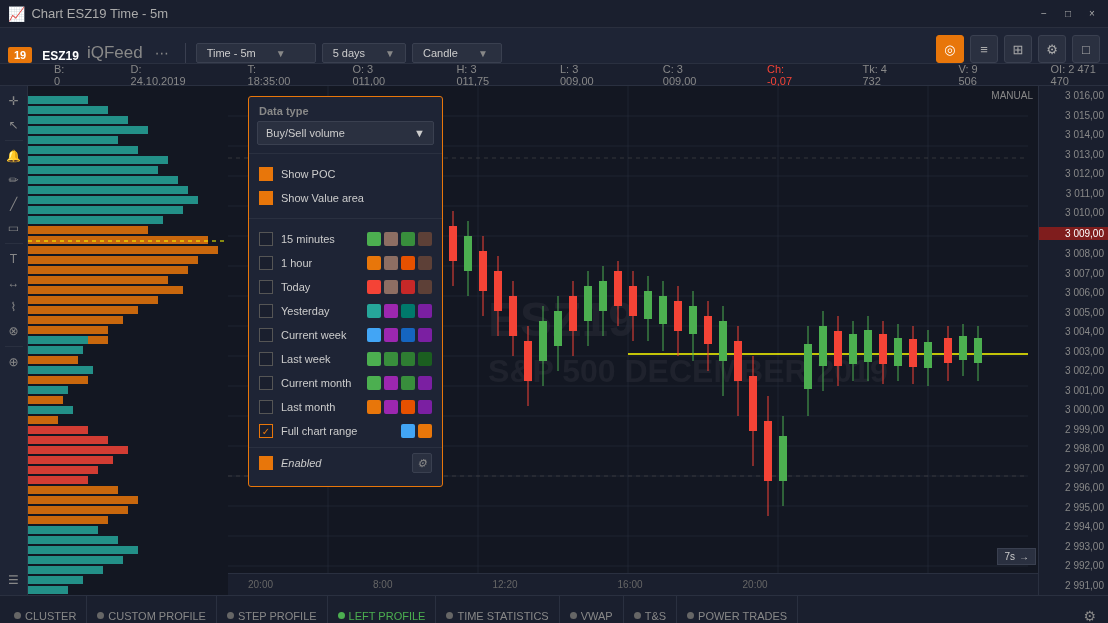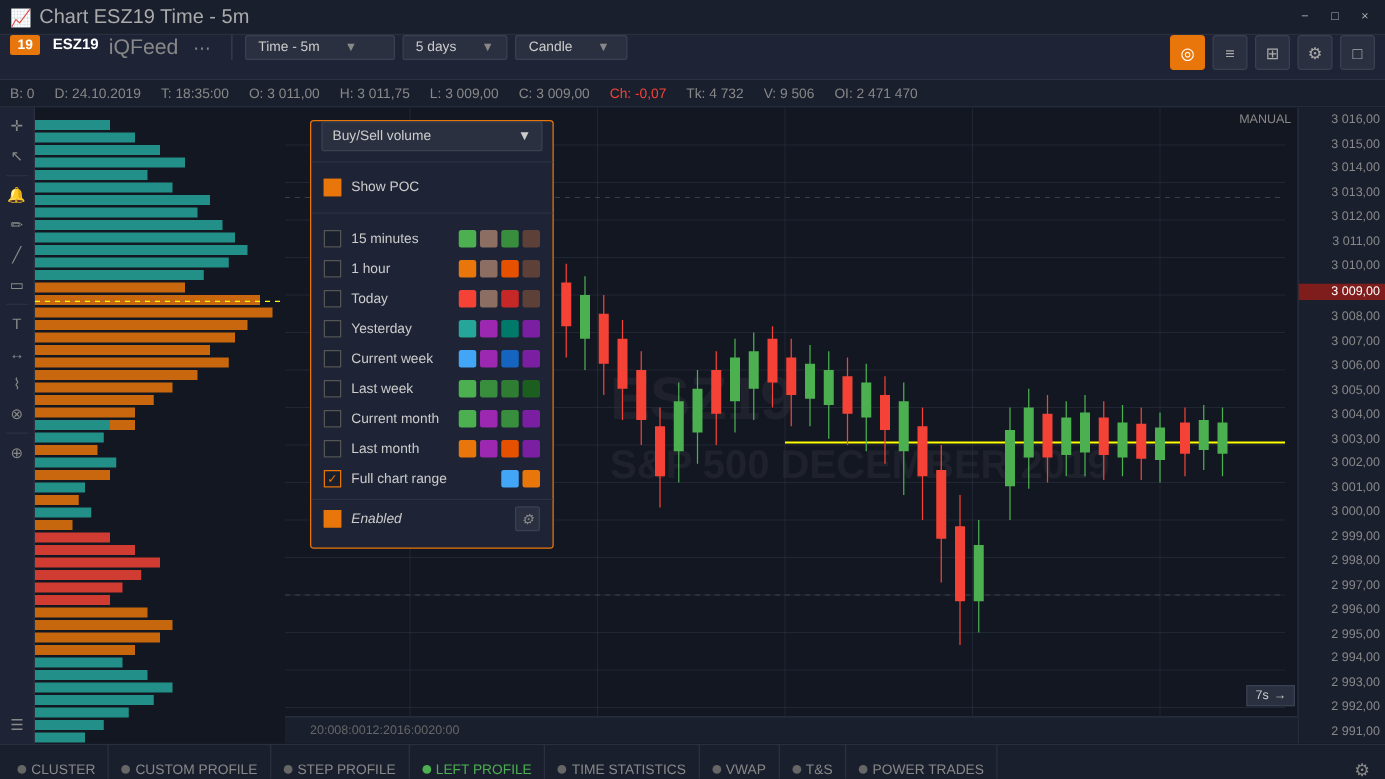--- a/index.html
+++ b/index.html
@@ -14,21 +14,21 @@
       padding: 0 8px;
       border-bottom: 1px solid #2a2f3e;
     }
     #titlebar .win-btn { width: 16px; height: 16px; display: flex; align-items: center; justify-content: center; cursor: pointer; color: #aaa; font-size: 10px; }
 
     
     #toolbar {
       height: 36px;
       background: #1e2435;
       display: flex;
-      align-items: flex-start;
+      align-items: flex-end;
       padding: 0 8px;
       gap: 6px;
       border-bottom: 1px solid #2a3040;
     }
     .symbol-badge {
       background: #e8760a;
       color: white;
       padding: 2px 6px;
       font-size: 11px;
       font-weight: bold;
@@ -73,21 +73,21 @@
     #infobar {
       height: 22px;
       background: #1a1f2e;
       display: flex;
       align-items: center;
       padding: 0 8px;
       gap: 16px;
       border-bottom: 1px solid #2a3040;
       font-size: 11px;
     }
-    .info-item { color: #888; }
+    .info-item { color: #888; margin-left: 46px; }
 
     
     #main {
       display: flex;
       height: calc(623px - 28px - 36px - 22px - 28px);
     }
 
     
     #left-toolbar {
       width: 28px;
@@ -156,20 +156,21 @@
       position: absolute;
       bottom: 0;
       left: 200px;
       right: 70px;
       height: 22px;
       background: #1a1f2e;
       border-top: 1px solid #2a3040;
       display: flex;
       align-items: center;
       padding-left: 20px;
+      gap: 100px;
     }
     .time-label { font-size: 10px; color: #666; }
 
     
     .watermark {
       position: absolute;
       left: 50%;
       top: 50%;
       transform: translate(-20%, -50%);
       color: rgba(255,255,255,0.05);
@@ -327,21 +328,21 @@
       display: flex;
       align-items: center;
       gap: 4px;
     }
   </style>
 </head>
 <body>
 
 <div id="titlebar">
   <span style="color:#e8760a; font-size:14px;">📈</span>
-  <span style="font-size:16px; color:#aaa; margin-left:6px;">Chart ESZ19 Time - 5m</span>
+  <span style="font-size:13px; color:#aaa; margin-left:6px;">Chart ESZ19 Time - 5m</span>
   <div style="margin-left:auto; display:flex; gap:8px;">
     <span class="win-btn">−</span>
     <span class="win-btn">□</span>
     <span class="win-btn">×</span>
   </div>
 </div>
 
 <div id="toolbar">
   <div class="symbol-badge">19</div>
   <span class="symbol-name">ESZ19</span>
@@ -651,31 +652,36 @@
       <span class="time-label">16:00</span>
       <span class="time-label">20:00</span>
     </div>
 
     <div class="scroll-indicator">
       <span>7s</span>
       <span>→</span>
     </div>
 
     <div id="dropdown-popup">
+      <div class="dp-section">Data type</div>
       <div class="dp-select">
         <span>Buy/Sell volume</span>
         <span>▼</span>
       </div>
       <div class="dp-divider"></div>
 
       <div class="dp-row">
         <div class="dp-checkbox" style="background:#e8760a; border-color:#e8760a;"></div>
         <span class="dp-label">Show POC</span>
       </div>
 
+      <div class="dp-row">
+        <div class="dp-checkbox" style="background:#e8760a; border-color:#e8760a;"></div>
+        <span class="dp-label">Show Value area</span>
+      </div>
 
       <div class="dp-divider"></div>
 
       <div class="dp-row">
         <div class="dp-checkbox"></div>
         <span class="dp-label">15 minutes</span>
         <div class="dp-colors">
           <div class="dp-color" style="background:#4caf50;"></div>
           <div class="dp-color" style="background:#8d6e63;"></div>
           <div class="dp-color" style="background:#388e3c;"></div>

